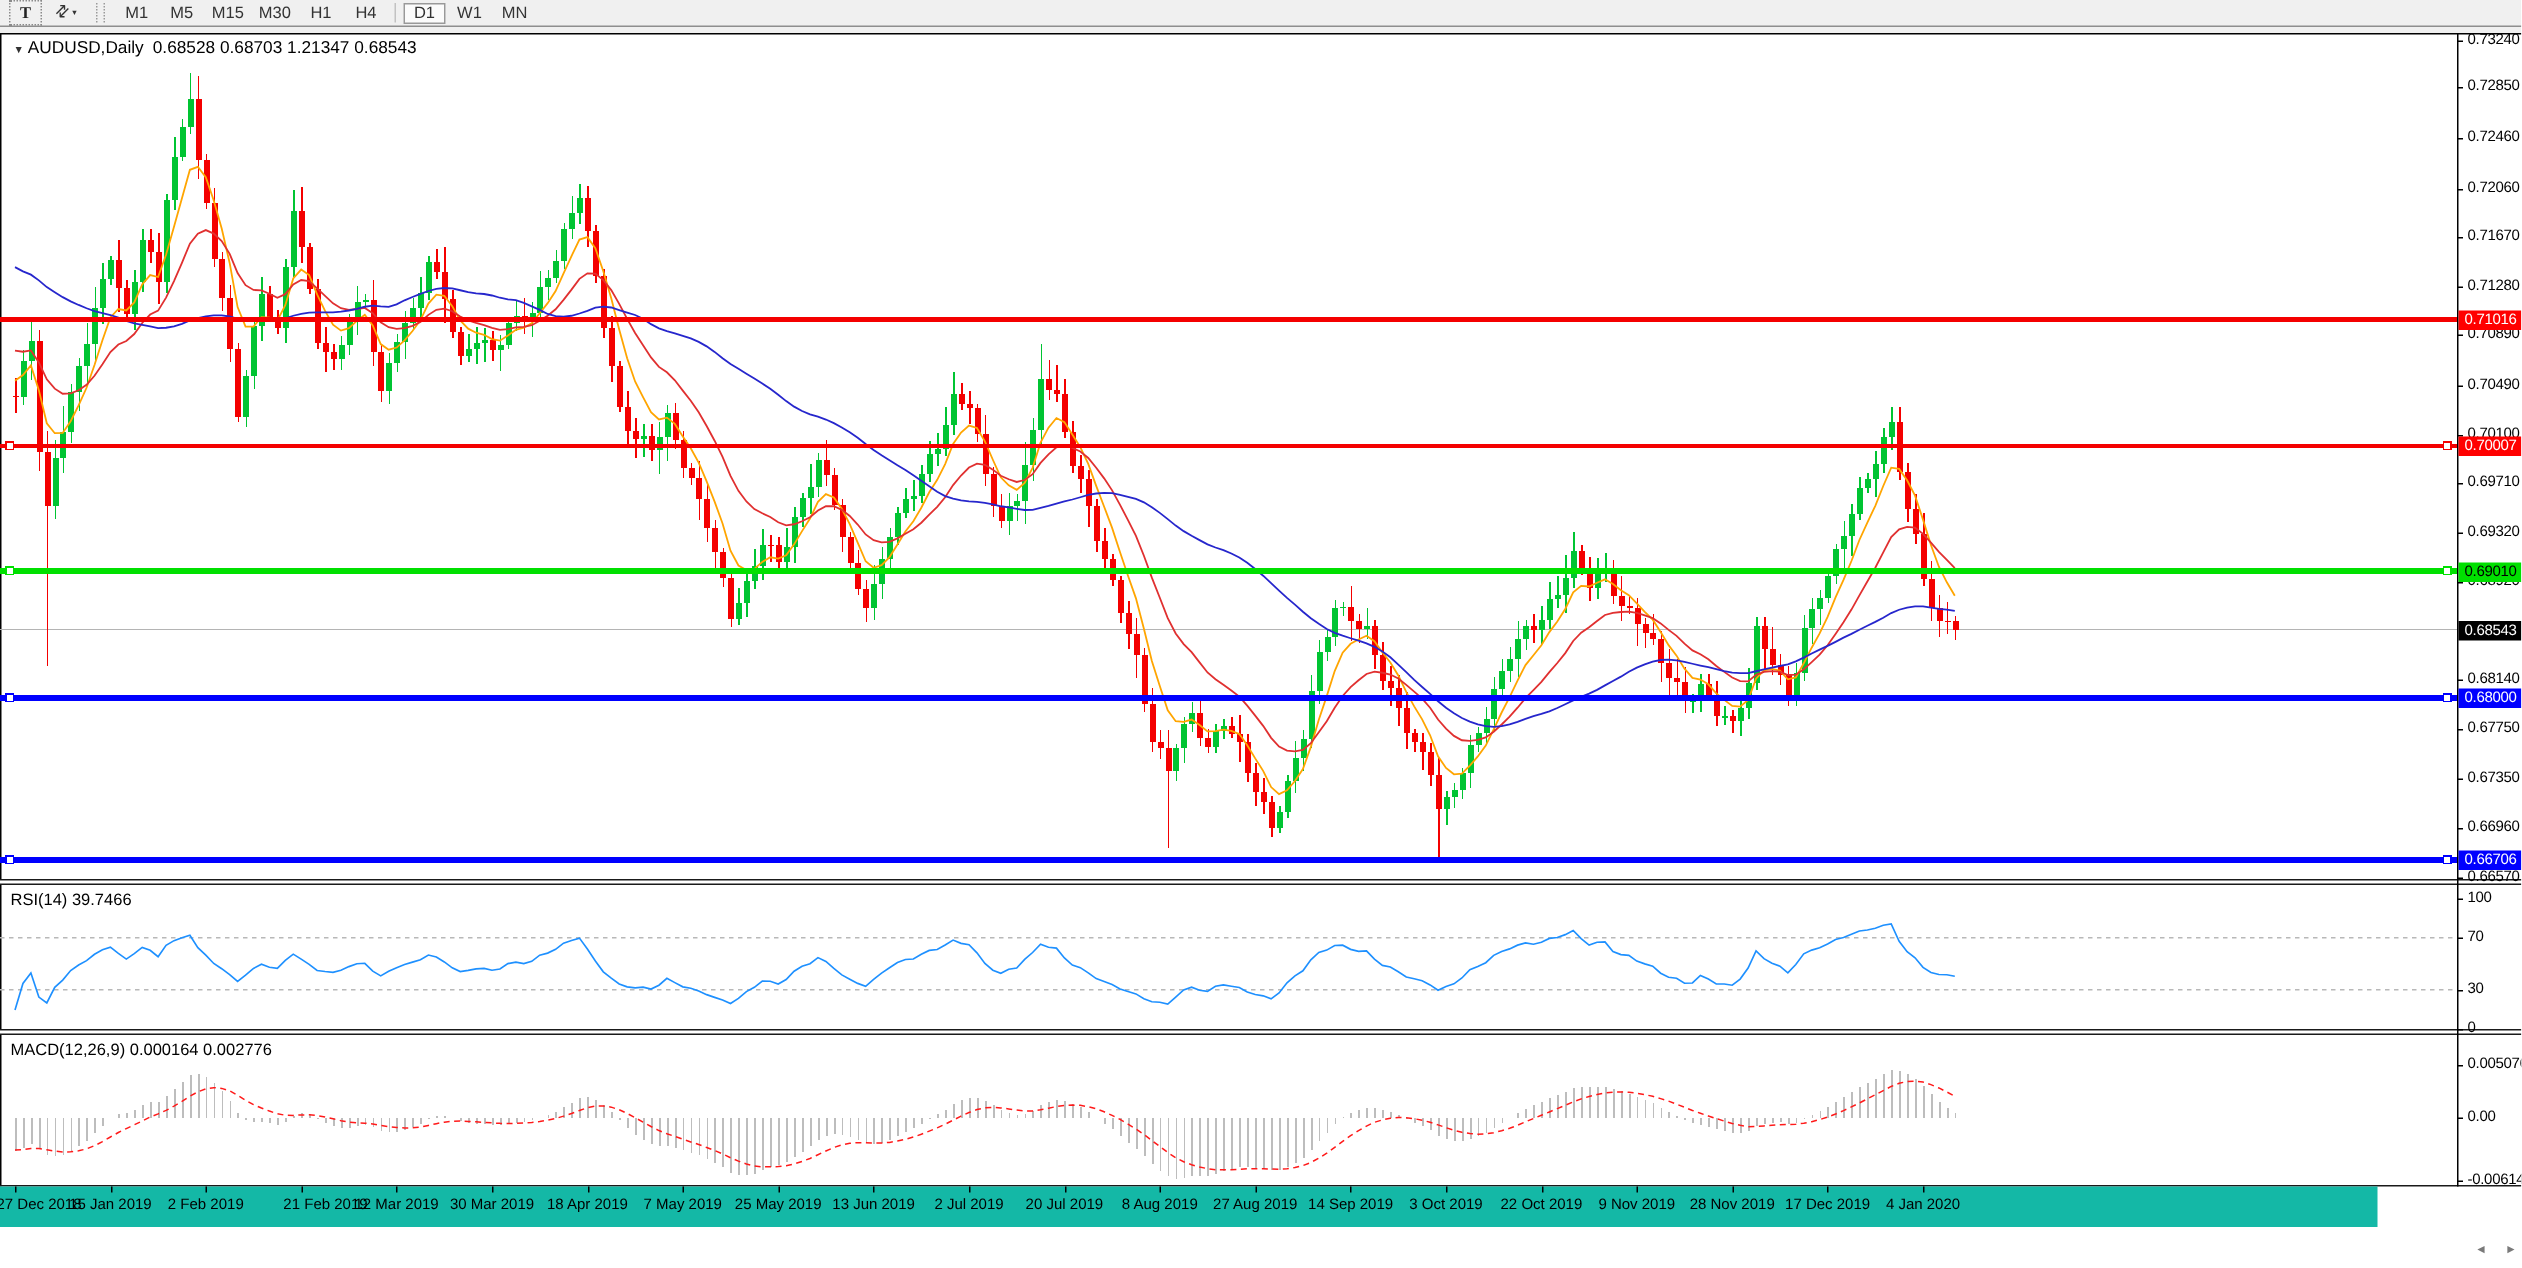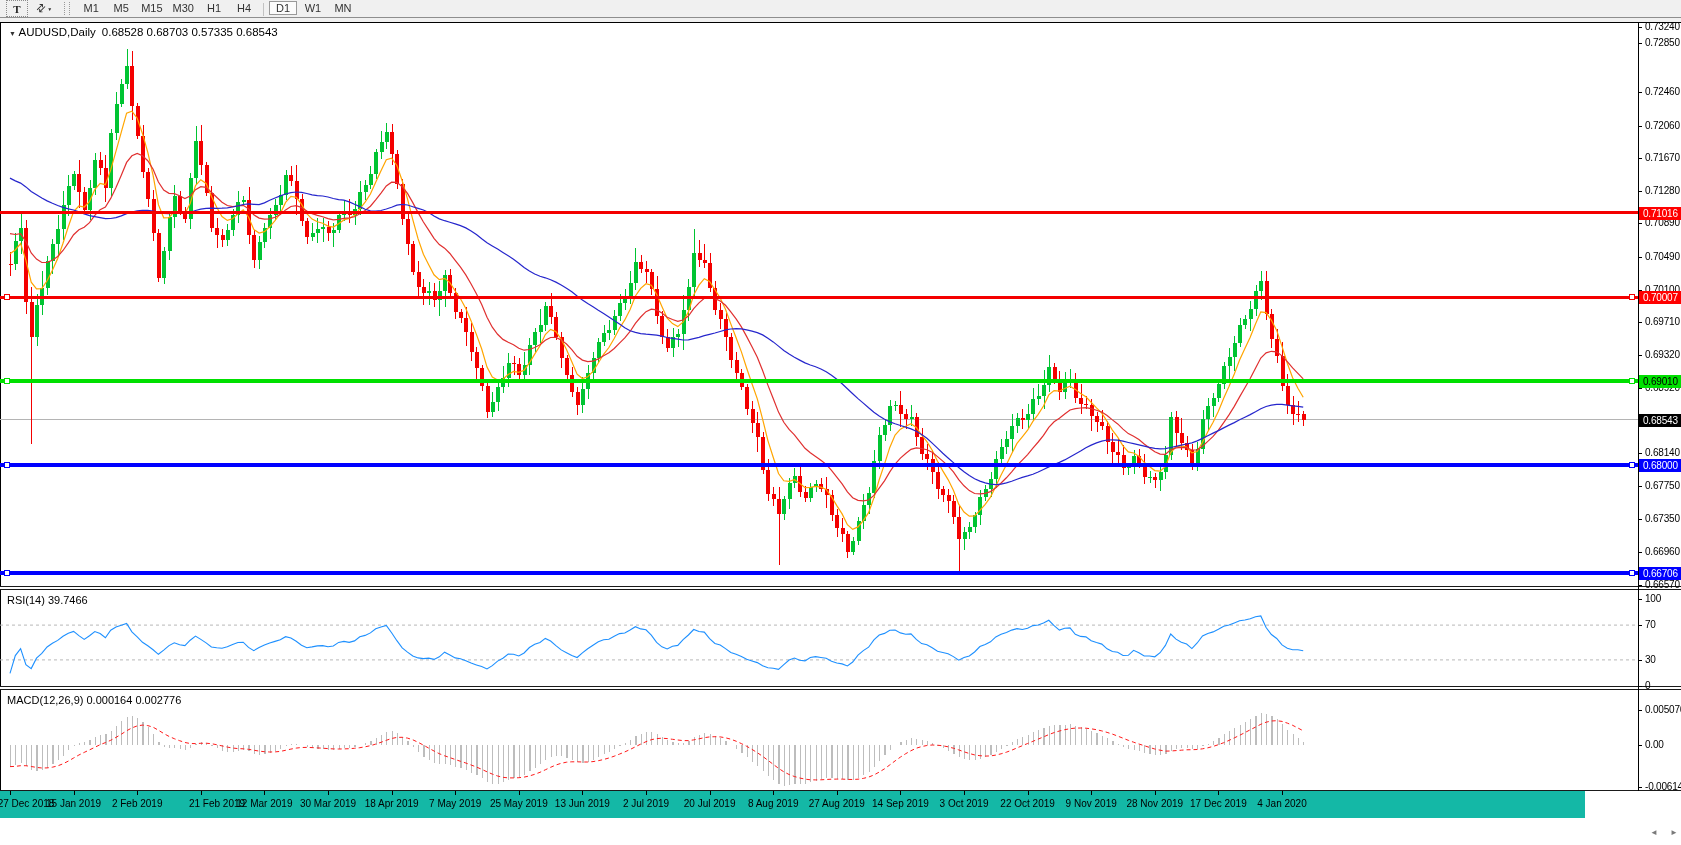--- a/index.html
+++ b/index.html
@@ -831,21 +831,21 @@
         <line x1="1277.2" y1="55" x2="1277.2" y2="29.439735213785305" stroke="#bdbdbd" stroke-width="1.2"></line>
         <line x1="1282.5" y1="55" x2="1282.5" y2="34.28564751592256" stroke="#bdbdbd" stroke-width="1.2"></line>
         <line x1="1287.8" y1="55" x2="1287.8" y2="39.5737411130506" stroke="#bdbdbd" stroke-width="1.2"></line>
         <line x1="1293.1" y1="55" x2="1293.1" y2="44.458021789139394" stroke="#bdbdbd" stroke-width="1.2"></line>
         <line x1="1298.3999999999999" y1="55" x2="1298.3999999999999" y2="48.421724619690174" stroke="#bdbdbd" stroke-width="1.2"></line>
         <line x1="1303.7" y1="55" x2="1303.7" y2="51.95949929865636" stroke="#bdbdbd" stroke-width="1.2"></line>
       </g>
       <path d="M10.0,76.6L15.3,76.4L20.6,75.7L25.9,75.7L31.2,76.5L36.5,77.4L41.8,78.0L47.1,77.9L52.4,77.2L57.7,75.9L63.0,73.8L68.3,71.1L73.6,68.0L78.9,65.0L84.2,62.4L89.5,59.9L94.8,57.3L100.1,54.7L105.4,52.6L110.7,50.3L116.0,47.4L121.3,44.2L126.6,40.8L131.9,37.9L137.2,35.9L142.5,35.1L147.8,35.6L153.1,37.2L158.4,40.2L163.7,43.5L169.0,46.4L174.3,48.7L179.6,50.7L184.9,52.5L190.2,53.5L195.5,53.6L200.8,53.3L206.1,53.2L211.4,53.7L216.7,54.7L222.0,55.9L227.3,57.1L232.6,58.0L237.9,58.6L243.2,58.8L248.5,59.3L253.8,60.2L259.1,61.1L264.4,61.7L269.7,62.0L275.0,61.9L280.3,61.4L285.6,60.3L290.9,59.1L296.2,58.1L301.5,57.5L306.8,57.4L312.1,57.6L317.4,57.9L322.7,58.2L328.0,58.6L333.3,58.9L338.6,59.0L343.9,58.9L349.2,58.7L354.5,58.3L359.8,57.7L365.1,56.8L370.4,55.7L375.7,54.1L381.0,52.3L386.3,50.3L391.6,48.5L396.9,47.4L402.2,47.3L407.5,48.1L412.8,49.8L418.1,52.3L423.4,55.1L428.7,58.1L434.0,61.0L439.3,63.7L444.6,65.8L449.9,67.6L455.2,69.5L460.5,71.3L465.8,73.0L471.1,75.0L476.4,77.0L481.7,79.3L487.0,81.8L492.3,84.1L497.6,86.0L502.9,87.3L508.2,87.9L513.5,87.9L518.8,87.7L524.1,87.1L529.4,86.0L534.7,84.3L540.0,82.3L545.3,79.8L550.6,77.3L555.9,75.0L561.2,73.3L566.5,72.2L571.8,71.8L577.1,71.8L582.4,72.0L587.7,72.0L593.0,71.6L598.3,70.7L603.6,69.5L608.9,68.0L614.2,66.2L619.5,64.1L624.8,61.9L630.1,59.5L635.4,56.8L640.7,54.1L646.0,51.7L651.3,49.7L656.6,48.6L661.9,48.2L667.2,48.6L672.5,49.3L677.8,50.0L683.1,50.6L688.4,50.6L693.7,49.9L699.0,48.8L704.3,47.7L709.6,46.9L714.9,46.7L720.2,46.9L725.5,47.8L730.8,49.2L736.1,51.2L741.4,53.6L746.7,56.3L752.0,59.4L757.3,62.7L762.6,66.3L767.9,70.3L773.2,74.3L778.5,78.3L783.8,81.8L789.1,84.5L794.4,86.5L799.7,88.0L805.0,89.1L810.3,89.8L815.6,89.9L820.9,89.8L826.2,89.5L831.5,89.2L836.8,89.1L842.1,89.1L847.4,89.4L852.7,89.5L858.0,89.2L863.3,88.4L868.6,87.1L873.9,85.0L879.2,82.1L884.5,78.8L889.8,74.9L895.1,70.9L900.4,67.1L905.7,63.7L911.0,60.7L916.3,58.2L921.6,56.6L926.9,55.5L932.2,55.0L937.5,55.2L942.8,55.8L948.1,56.8L953.4,58.2L958.7,59.9L964.0,61.8L969.3,63.5L974.6,64.9L979.9,65.7L985.2,66.1L990.5,65.9L995.8,65.1L1001.1,63.8L1006.4,62.2L1011.7,60.2L1017.0,57.9L1022.3,55.7L1027.6,53.5L1032.9,51.3L1038.2,49.1L1043.5,46.9L1048.8,44.6L1054.1,42.6L1059.4,41.0L1064.7,39.7L1070.0,38.7L1075.3,38.1L1080.6,38.0L1085.9,38.2L1091.2,38.8L1096.5,39.7L1101.8,40.9L1107.1,42.4L1112.4,44.1L1117.7,46.1L1123.0,48.2L1128.3,50.3L1133.6,52.2L1138.9,54.0L1144.2,55.7L1149.5,57.4L1154.8,59.0L1160.1,60.2L1165.4,61.1L1170.7,61.0L1176.0,60.6L1181.3,60.2L1186.6,59.8L1191.9,59.7L1197.2,59.5L1202.5,58.8L1207.8,57.8L1213.1,56.4L1218.4,54.7L1223.7,52.7L1229.0,50.4L1234.3,47.9L1239.6,45.3L1244.9,42.6L1250.2,39.8L1255.5,37.1L1260.8,34.3L1266.1,32.2L1271.4,31.0L1276.7,30.7L1282.0,31.4L1287.3,33.1L1292.6,35.3L1297.9,38.0L1303.2,40.8" fill="none" stroke="#ff1a1a" stroke-width="1" stroke-dasharray="4 3"></path>
     </svg>
 
-  <div class="chart-title"><span class="caret" style="font-size:7px;">▼</span> <span class="sym">AUDUSD,Daily</span><span>0.68528</span> <span>0.68703</span> <span>0.57335</span> <span>0.68543</span></div>
+  <div class="chart-title"><span class="caret" style="font-size:7px;">▼</span> <span class="sym">AUDUSD,Daily</span><span>0.68528</span> <span>0.68703</span> <span>1.21347</span> <span>0.68543</span></div>
 
   <div class="panel-label" style="top:594px;">RSI(14) 39.7466</div>
   <div class="panel-label" style="top:694px;">MACD(12,26,9) 0.000164 0.002776</div>
 
   <div id="sep1" class="sep"></div>
   <div id="sep2" class="sep"></div>
   <div id="sep3" class="sep"></div>
   <div class="axis-border"></div>
 
   <div id="price-axis"></div>
@@ -894,21 +894,21 @@
       <div class="dlabel" style="left: 1282px;">4 Jan 2020</div>
     </div>
 
   <span class="scroll-arrow" style="left:1650px;">◄</span>
   <span class="scroll-arrow" style="left:1670px;">►</span>
 
 <div class="ptick" style="top: 21px;">
       <div class="dash"></div>
       <div class="lbl">0.73240</div>
     </div>
-    <div class="ptick" style="top: 37px;">
+    <div class="ptick" style="top: 52px;">
       <div class="dash"></div>
       <div class="lbl">0.72850</div>
     </div>
     <div class="ptick" style="top: 86.208px;">
       <div class="dash"></div>
       <div class="lbl">0.72460</div>
     </div>
     <div class="ptick" style="top: 119.648px;">
       <div class="dash"></div>
       <div class="lbl">0.72060</div>

